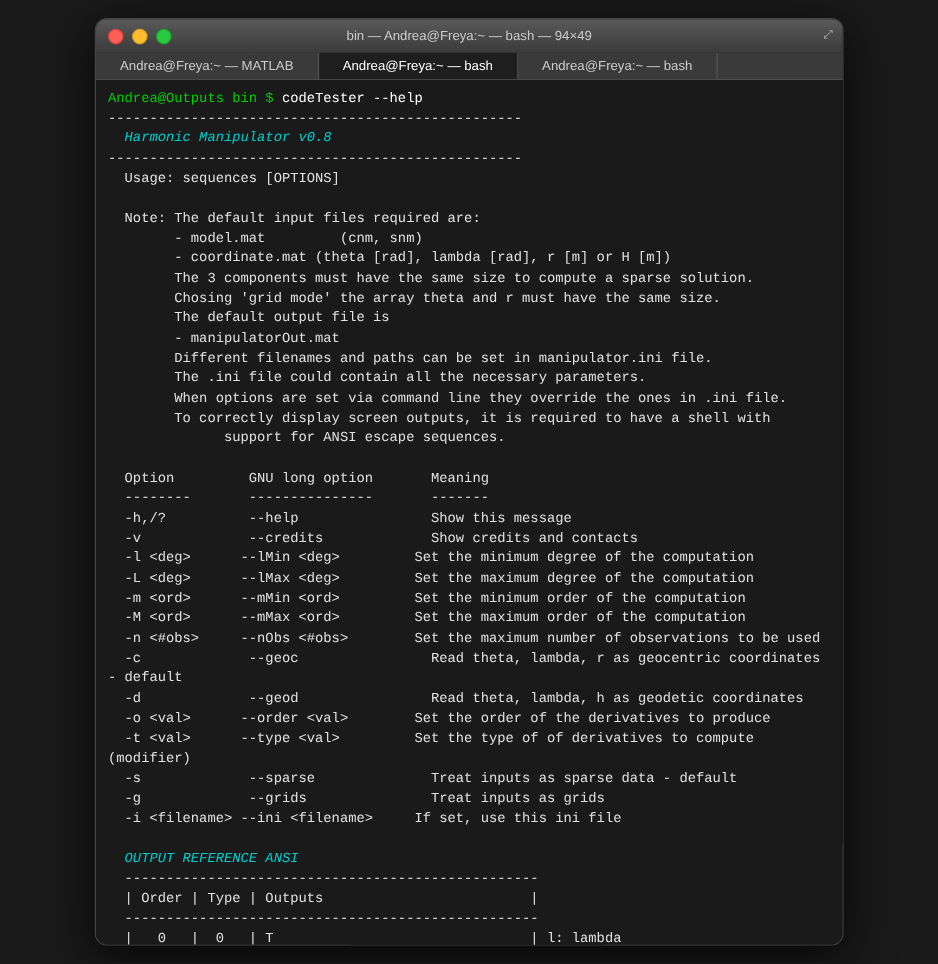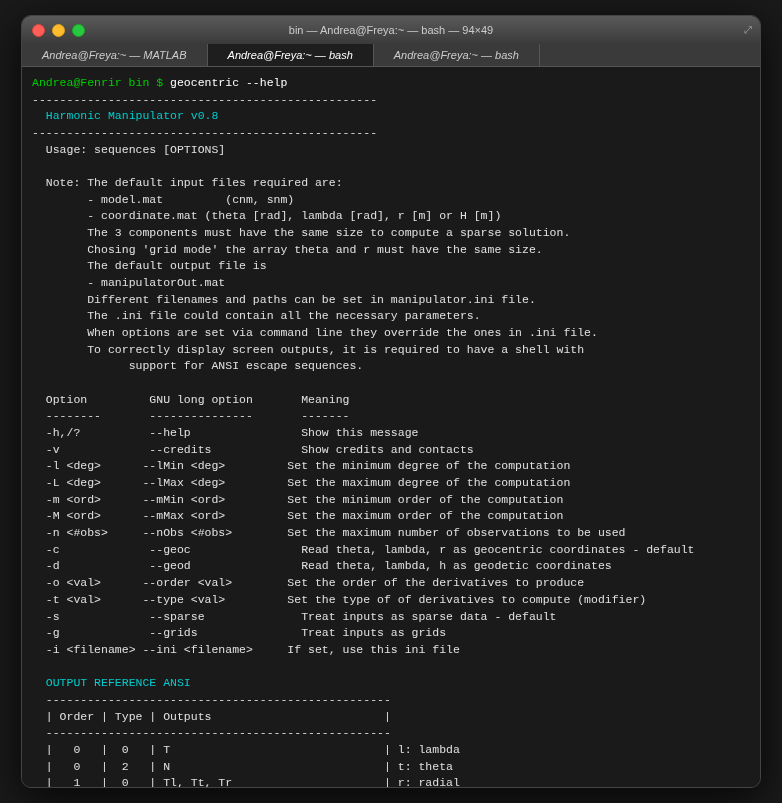--- a/index.html
+++ b/index.html
@@ -5,21 +5,21 @@
     * { margin: 0; padding: 0; box-sizing: border-box; }
     body {
       background: #1a1a1a;
       display: flex;
       justify-content: center;
       align-items: center;
       min-height: 100vh;
       font-family: 'Courier New', Courier, monospace;
     }
     .window {
-      width: 740px;
+      width: 624px;
       background: #1e1e1e;
       border-radius: 10px;
       overflow: hidden;
       box-shadow: 0 10px 40px rgba(0,0,0,0.8);
       border: 1px solid #444;
     }
     .titlebar {
       background: linear-gradient(180deg, #5a5a5a 0%, #3a3a3a 100%);
       height: 28px;
       display: flex;
@@ -51,21 +51,20 @@
       right: 8px;
       top: 50%;
       transform: translateY(-50%);
       color: #aaa;
       font-size: 10px;
     }
     .tabs {
       background: #3a3a3a;
       display: flex;
       border-bottom: 1px solid #555;
-      font-style: italic;
     }
     .tab {
       padding: 5px 20px;
       font-size: 11px;
       color: #ccc;
       font-family: -apple-system, BlinkMacSystemFont, sans-serif;
       border-right: 1px solid #555;
       cursor: pointer;
       background: #3a3a3a;
     }
@@ -82,42 +81,42 @@
       overflow-y: auto;
       max-height: 720px;
     }
     .terminal pre {
       white-space: pre-wrap;
       font-family: 'Courier New', Courier, monospace;
       font-size: 11.5px;
       line-height: 1.45;
     }
     .cmd { color: #ffffff; }
-    .cyan { color: #00cccc; }
+    .cyan { color: #00cccc; font-style: italic; }
     .green { color: #00cc00; }
     .white { color: #e0e0e0; }
   </style>
 </head>
 <body>
 
 <div class="window">
   <div class="titlebar">
     <span class="traffic-light tl-red"></span>
     <span class="traffic-light tl-yellow"></span>
     <span class="traffic-light tl-green"></span>
     <span class="title-text">bin — Andrea@Freya:~ — bash — 94×49</span>
     <span class="expand-btn">⤢</span>
   </div>
   <div class="tabs">
     <div class="tab">Andrea@Freya:~ — MATLAB</div>
     <div class="tab active">Andrea@Freya:~ — bash</div>
     <div class="tab">Andrea@Freya:~ — bash</div>
   </div>
   <div class="terminal">
-    <pre><span class="green">Andrea@Fenrir bin $</span> <span class="cmd">geocentric --help</span>
+    <pre><span class="green">Andrea@Outputs bin $</span> <span class="cmd">codeTester --help</span>
 <span class="white">--------------------------------------------------</span>
 <span class="cyan">  Harmonic Manipulator v0.8</span>
 <span class="white">--------------------------------------------------</span>
 <span class="white">  Usage: sequences [OPTIONS]</span>
 
 <span class="white">  Note: The default input files required are:
         - model.mat         (cnm, snm)
         - coordinate.mat (theta [rad], lambda [rad], r [m] or H [m])
         The 3 components must have the same size to compute a sparse solution.
         Chosing 'grid mode' the array theta and r must have the same size.

